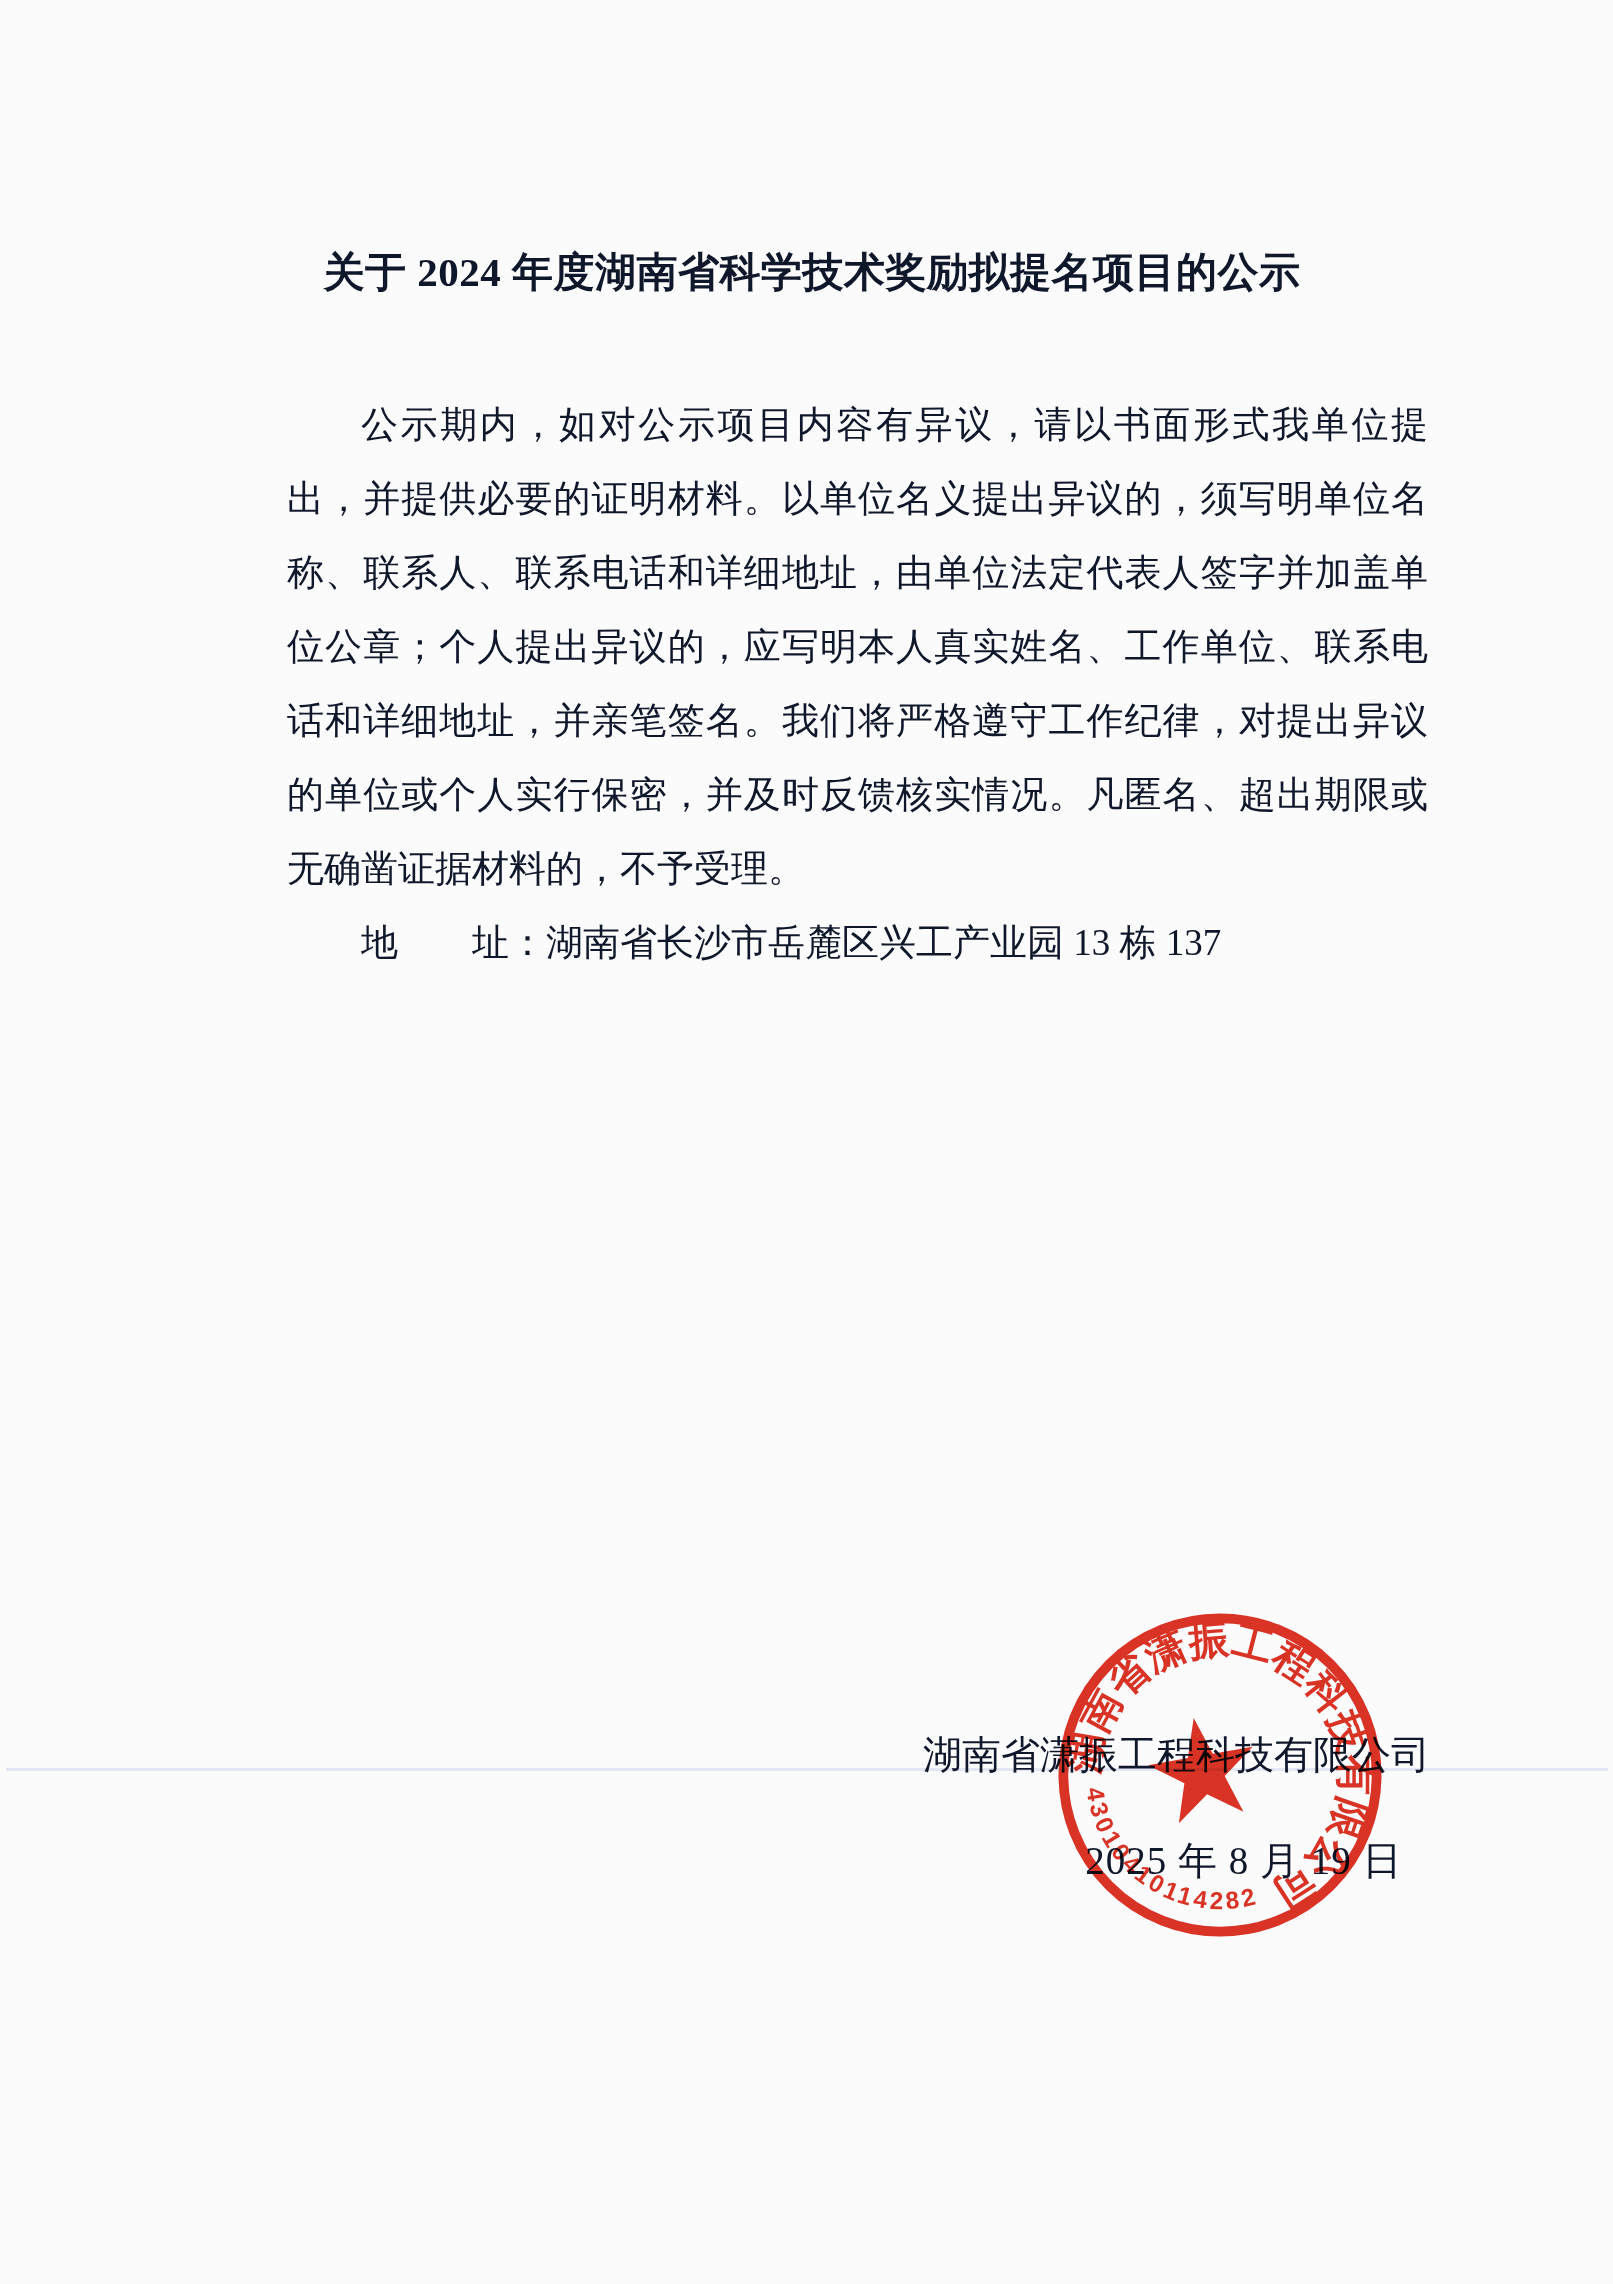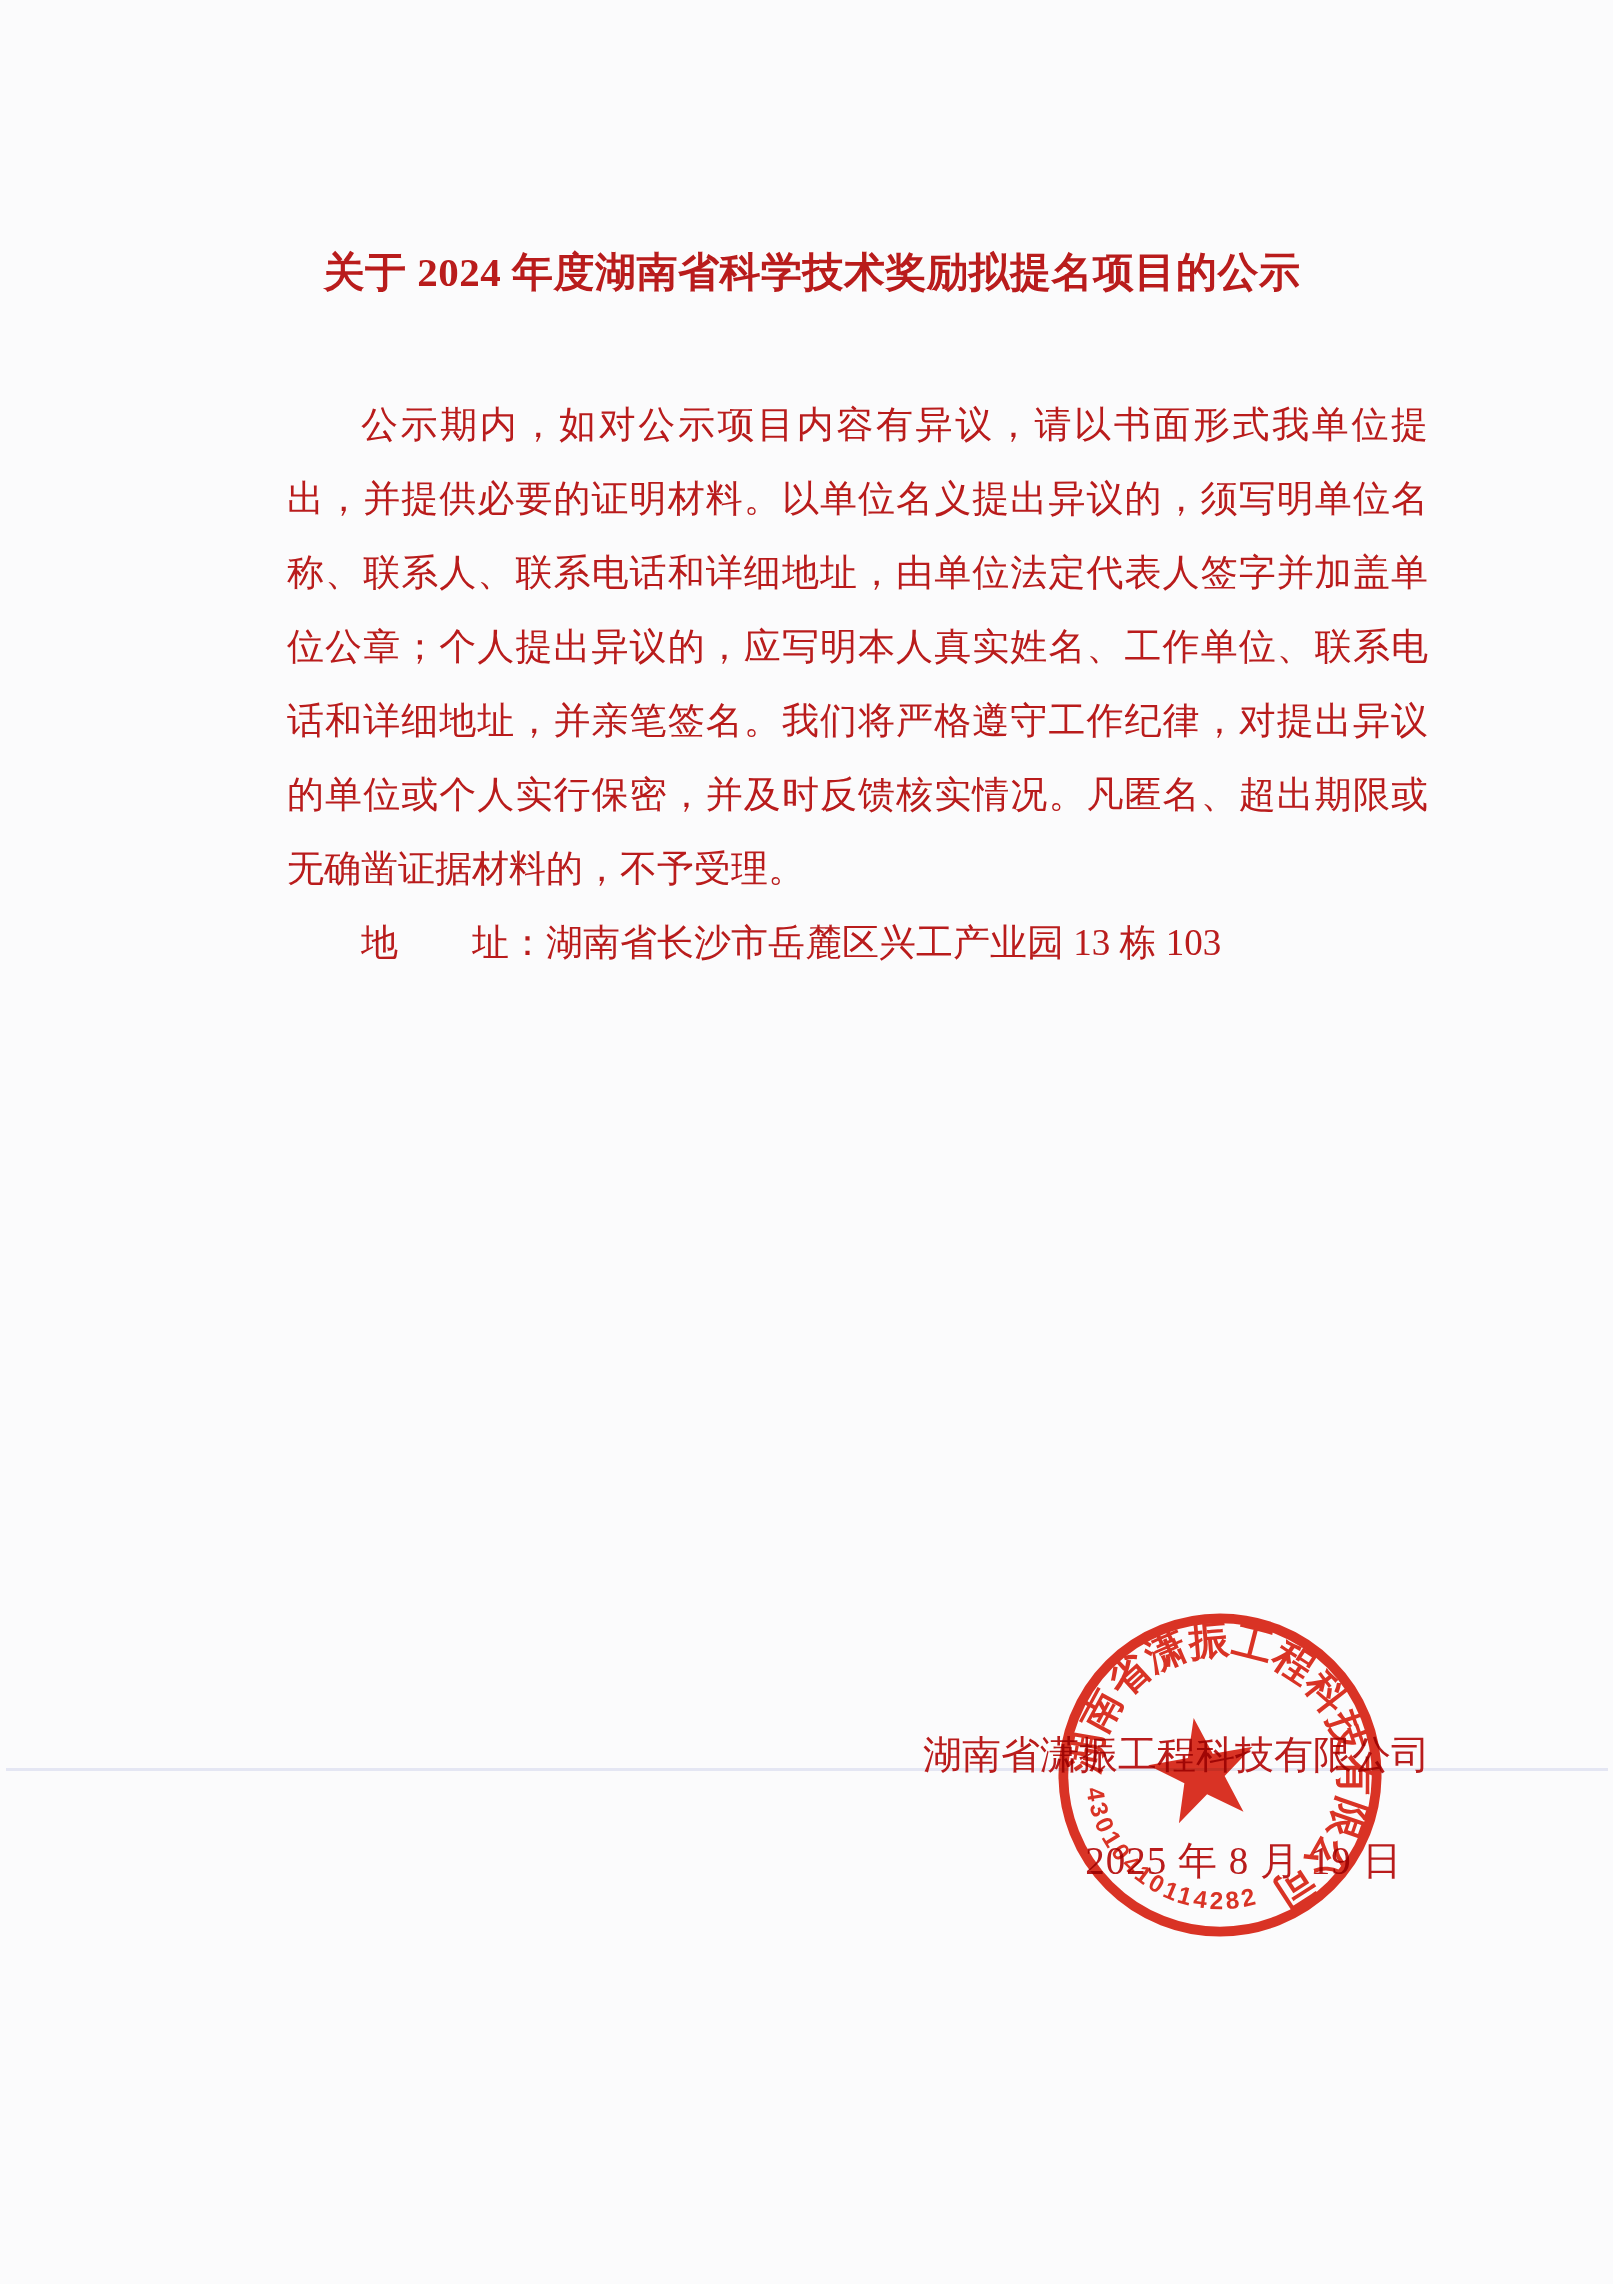--- a/index.html
+++ b/index.html
@@ -7,21 +7,21 @@
     width:1613px;height:2285px;
     background:#ffffff;
     font-family:"Liberation Serif","DejaVu Serif",serif;
     position:relative;
   }
   .page{
     position:absolute;left:0;top:0;
     width:1613px;height:2285px;
     background:#fbfbfc;
     overflow:hidden;
-    color:#b91c1c;
+    color:#0f172a;
   }
   .title{
     position:absolute;
     top:245px;left:812px;
     transform:translateX(-50%);
     margin:0;
     font-size:41px;line-height:55px;
     font-weight:700;
     white-space:nowrap;
     letter-spacing:0.5px;
@@ -86,21 +86,21 @@
 <div class="page">
 
   <h1 class="title">关于 2024 年度湖南省科学技术奖励拟提名项目的公示</h1>
 
   <div class="body-text">
 
     <p>公示期内，如对公示项目内容有异议，请以书面形式我单位提出，并提供必要的证明材料。以单位名义提出异议的，须写明单位名称、联系人、联系电话和详细地址，由单位法定代表人签字并加盖单位公章；个人提出异议的，应写明本人真实姓名、工作单位、联系电话和详细地址，并亲笔签名。我们将严格遵守工作纪律，对提出异议的单位或个人实行保密，并及时反馈核实情况。凡匿名、超出期限或无确凿证据材料的，不予受理。</p>
 
 
 
-    <p class="contact-line"><span>地　　址：</span><span>湖南省长沙市岳麓区兴工产业园 13 栋 103</span></p>
+    <p class="contact-line"><span>地　　址：</span><span>湖南省长沙市岳麓区兴工产业园 13 栋 137</span></p>
   </div>
 
   <div class="scan-line"></div>
 
   <div class="signature-block">
     <div>湖南省潇振工程科技有限公司</div>
     <div class="signature-date">2025 年 8 月 19 日</div>
   </div>
 
   <svg class="seal" viewBox="-190 -190 380 380">

